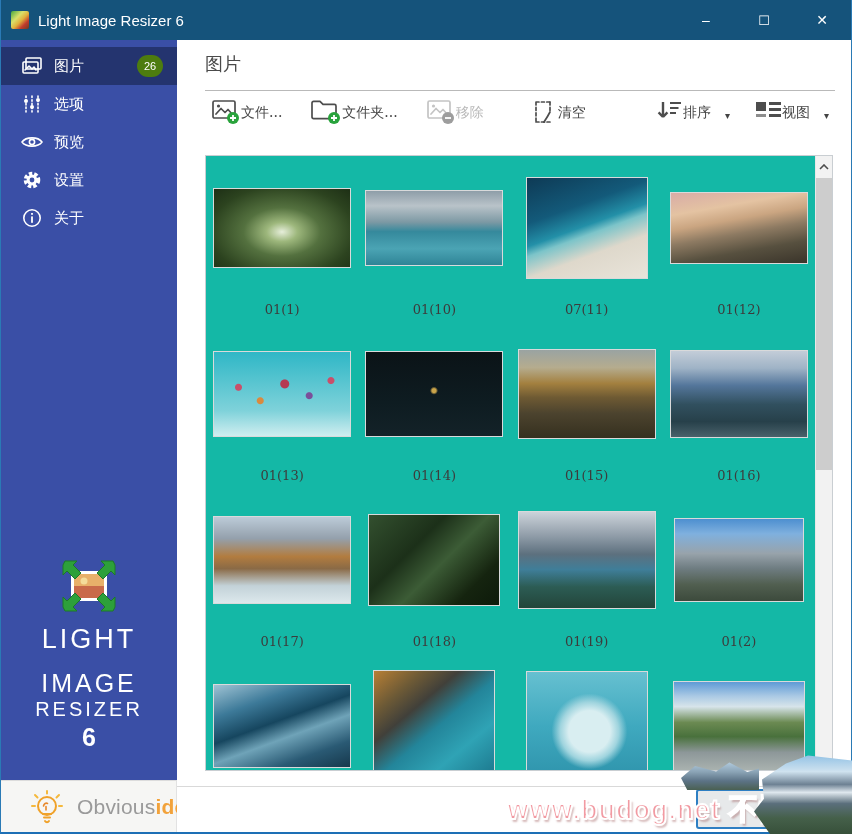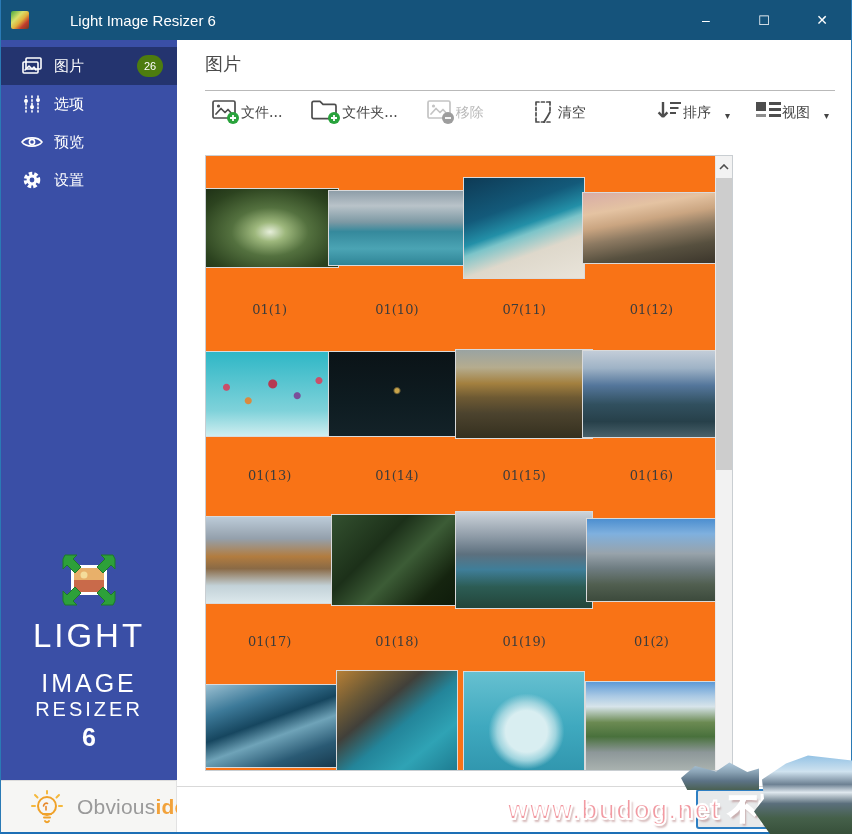--- a/index.html
+++ b/index.html
@@ -1,42 +1,42 @@
 <!DOCTYPE html>
 <html><head>
 <meta charset="utf-8">
 <style>
   * { margin:0; padding:0; box-sizing:border-box; }
   html,body { width:852px; height:834px; }
   body { font-family:"Liberation Sans", sans-serif; background:#fff; position:relative; overflow:hidden; }
   .window { position:absolute; inset:0; border-left:1px solid #2a7ab5; border-right:1px solid #2a7ab5; border-bottom:2px solid #1d6fb5; }
 
   
-  .titlebar { position:absolute; left:0; top:0; right:0; height:40px; background:#15537b; display:flex; align-items:center; padding-left:10px;gap:32px; }
+  .titlebar { position:absolute; left:0; top:0; right:0; height:40px; background:#15537b; display:flex; align-items:center; padding-left:10px; }
   .app-icon { width:18px; height:18px; border-radius:2px; background:
       linear-gradient(135deg,#49a83e 0%,#d9e06b 35%,#e0b13c 55%,#c23b2e 75%,#6e3a1e 100%); }
   .titlebar-title { color:#fff; font-size:15px; margin-left:9px; flex:1; }
   .win-controls { display:flex; height:100%; }
   .win-btn { width:58px; height:100%; display:flex; align-items:center; justify-content:center; color:#fff; font-size:14px; cursor:default; }
   .win-btn.max { font-size:13px; }
 
   
   .sidebar { position:absolute; left:0; top:40px; bottom:52px; width:176px; background:#3a4fa6; }
   .nav { padding-top:7px; }
   .nav-item { height:38px; display:flex; align-items:center; padding:0 14px 0 20px; color:#fff; font-size:15px; cursor:default; position:relative; }
   .nav-item.selected { background:#24346f; }
   .nav-icon { width:22px; height:20px; margin-right:11px; display:flex; align-items:center; justify-content:center; }
   .nav-icon svg { display:block; }
   .nav-label { flex:1; }
   .badge { background:#4d7c0f; color:#fff; font-size:11px; min-width:26px; height:22px; border-radius:12px; display:flex; align-items:center; justify-content:center; }
 
   
   .brand { position:absolute; left:0; right:0; bottom:28px; text-align:center; color:#fff; }
   .brand-icon { margin:0 auto 12px; width:64px; height:54px; }
-  .brand-l1 { font-size:33px; font-weight:300; letter-spacing:3px; line-height:1.05; }
+  .brand-l1 { font-size:27px; font-weight:300; letter-spacing:3px; line-height:1.05; }
   .brand-l2 { font-size:25px; font-weight:400; letter-spacing:3px; line-height:1.1;margin-top:16px; }
   .brand-l3 { font-size:20px; font-weight:300; letter-spacing:3px; line-height:1.25; }
   .brand-l4 { font-size:25px; font-weight:700; line-height:1.2; }
 
   
   .partner { position:absolute; left:0; bottom:0; width:176px; height:52px; background:#f6f6f4; border-top:1px solid #dcdcdc; border-right:1px solid #e2e2e2; display:flex; align-items:center; padding-left:26px; }
   .bulb { width:40px; height:40px; margin-right:10px; }
   .partner-text { font-size:21px; letter-spacing:.2px; }
   .partner-gray { color:#9a9a9a; }
   .partner-orange { color:#f2a23a; font-weight:700; }
@@ -49,21 +49,21 @@
   .toolbar { position:absolute; left:28px; right:16px; top:54px; height:58px; display:flex; align-items:flex-start; }
   .tbtn { display:flex; align-items:center; margin-right:16px; padding:2px 6px; cursor:default; }
   .tbtn .ticon { height:30px; display:flex; align-items:flex-end; justify-content:center; }
   .tbtn .tlabel { font-family:"DejaVu Serif", serif; font-size:14px; color:#474747; margin-top:3px; white-space:nowrap; }
   .tbtn.disabled .tlabel { color:#b9b9b9; }
   .tb-spacer { flex:1; }
   .tb-group { display:flex; align-items:center; margin-right:6px; }
   .caret { font-size:10px; color:#444; margin:8px 0 0 8px; }
 
   
-  .grid-frame { position:absolute; left:28px; top:115px; width:528px; height:616px; border:1px solid #c9ced2; background:#f97316; overflow:hidden; }
+  .grid-frame { position:absolute; left:28px; top:115px; width:628px; height:616px; border:1px solid #c9ced2; background:#14b8a6; overflow:hidden; }
   .grid { position:absolute; left:0; top:0; right:17px; padding-top:12px; display:flex; flex-wrap:wrap; }
   .cell { width:25%; height:166px; display:flex; flex-direction:column; align-items:center; }
   .imgbox { height:120px; display:flex; align-items:center; justify-content:center; }
   .thumb { border:1px solid #d9dadb; }
   .thumb-label { margin-top:14px; font-family:"DejaVu Serif", serif; font-size:13px; color:#3c3c3c; }
 
   
   .vscroll { position:absolute; top:0; right:0; bottom:0; width:17px; background:#f2f2f2; border-left:1px solid #e8e8e8; }
   .vscroll-up { height:21px; display:flex; align-items:center; justify-content:center; background:#f2f2f2; }
   .vscroll-thumb { position:absolute; top:22px; left:0; width:17px; height:292px; background:#cdcdcd; }
@@ -137,20 +137,30 @@
       </div>
       <div class="nav-item">
         <span class="nav-icon">
           <svg width="20" height="20" viewBox="0 0 20 20">
               <circle cx="10" cy="10" r="6.2" fill="none" stroke="#fff" stroke-width="4.2" stroke-dasharray="3.2 1.9"></circle>
               <circle cx="10" cy="10" r="5.4" fill="#fff"></circle>
               <circle cx="10" cy="10" r="2.4" fill="#3a4fa6"></circle>
             </svg>
         </span>
         <span class="nav-label">设置</span>
+      </div>
+      <div class="nav-item">
+        <span class="nav-icon">
+          <svg width="20" height="20" viewBox="0 0 20 20">
+              <circle class="svg-stroke" cx="10" cy="10" r="8.2"></circle>
+              <rect x="9.1" y="5" width="1.8" height="1.8" fill="#fff"></rect>
+              <rect x="9.1" y="8.4" width="1.8" height="6.4" fill="#fff"></rect>
+            </svg>
+        </span>
+        <span class="nav-label">关于</span>
       </div>
     </div>
 
     <div class="brand">
       <div class="brand-icon">
         <svg width="64" height="54" viewBox="0 0 64 54">
           <rect x="14" y="12" width="36" height="30" rx="2" fill="#fff"></rect>
           <rect x="17" y="15" width="30" height="24" fill="none"></rect>
           <rect x="17" y="15" width="30" height="24" rx="1" style="fill:#e8b06a"></rect>
           <rect x="17" y="27" width="30" height="12" style="fill:#c96a4a"></rect>

